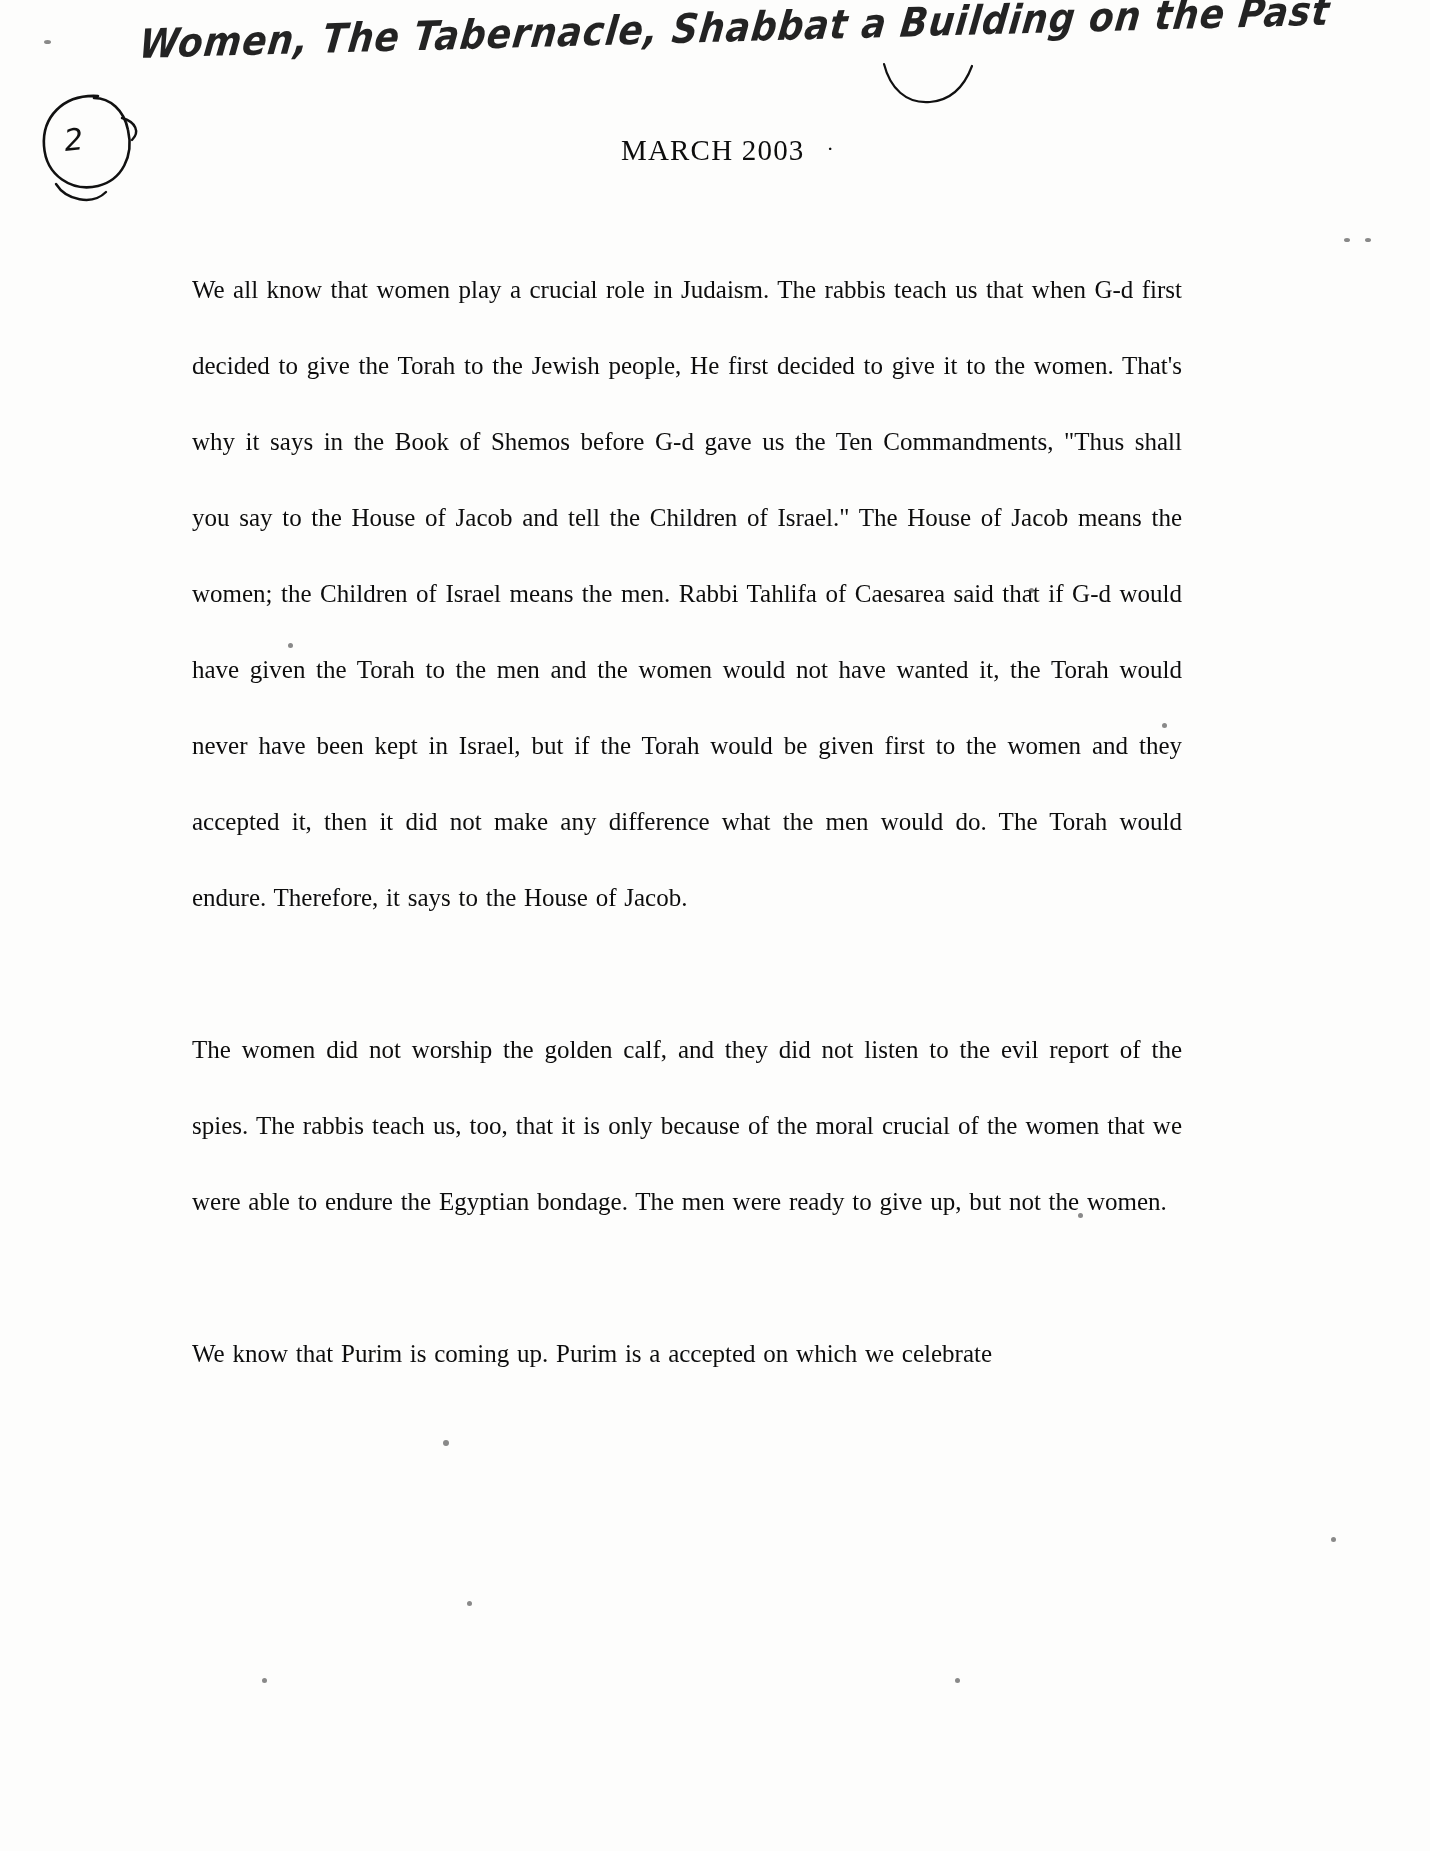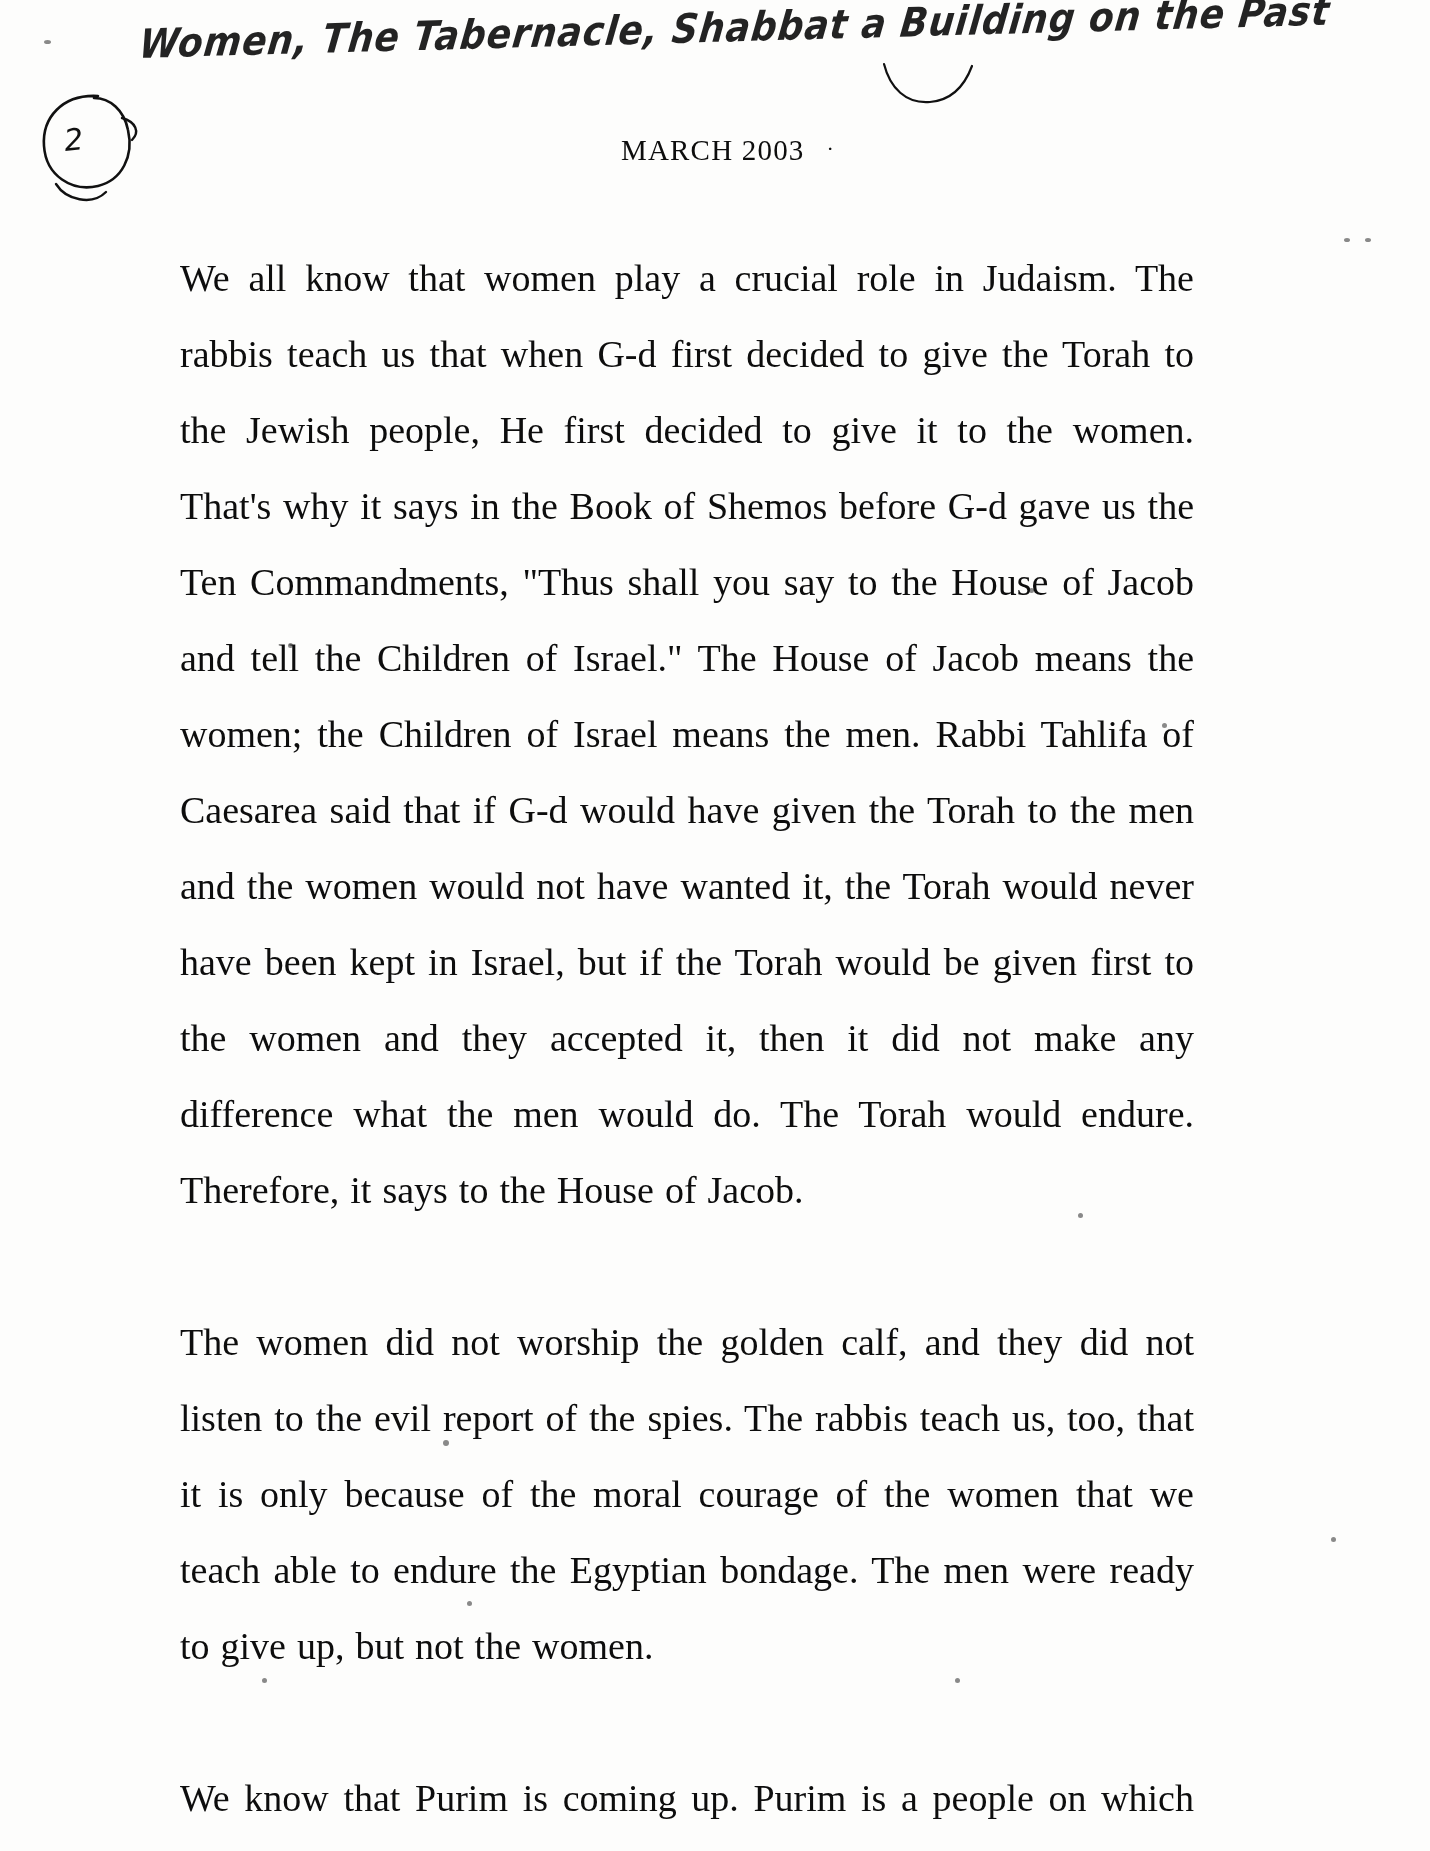--- a/index.html
+++ b/index.html
@@ -98,26 +98,26 @@
   }
 
   
   .body-text {
     position: absolute;
     left: 176px;
     top: 236px;
     width: 1022px;
   }
   .para {
-    font-size: 38px;
+    font-size: 25px;
     line-height: 76px;
     text-align: justify;
     text-align-last: left;
     word-spacing: 1.5px;
-    margin: 4px;
+    margin: 16px;
   }
   .para + .para {
     margin-top: 76px;
   }
 
   
   .speck {
     position: absolute;
     background: #2a2a2a;
     border-radius: 50%;
@@ -145,22 +145,22 @@
     </svg>
     <span class="num">2</span>
   </div>
 
   <div class="header-block">
     <div class="header-line date"><span>MARCH 2003</span><span class="header-dot">·</span></div>
   </div>
 
   <div class="body-text">
     <p class="para">We all know that women play a crucial role in Judaism.  The rabbis teach us that when G-d first decided to give the Torah to the Jewish people, He first decided to give it to the women.  That's why it says in the Book of Shemos before G-d gave us the Ten Commandments, "Thus shall you say to the House of Jacob and tell the Children of Israel."  The House of Jacob means the women; the Children of Israel means the men.  Rabbi Tahlifa of Caesarea said that if G-d would have given the Torah to the men and the women would not have wanted it, the Torah would never have been kept in Israel, but if the Torah would be given first to the women and they accepted it, then it did not make any difference what the men would do.  The Torah would endure.  Therefore, it says to the House of Jacob.</p>
-    <p class="para">The women did not worship the golden calf, and they did not listen to the evil report of the spies.  The rabbis teach us, too, that it is only because of the moral courage of the women that we teach able to endure the Egyptian bondage.  The men were ready to give up, but not the women.</p>
-    <p class="para">We know that Purim is coming up.  Purim is a people on which we celebrate</p>
+    <p class="para">The women did not worship the golden calf, and they did not listen to the evil report of the spies.  The rabbis teach us, too, that it is only because of the moral crucial of the women that we were able to endure the Egyptian bondage.  The men were ready to give up, but not the women.</p>
+    <p class="para">We know that Purim is coming up.  Purim is a accepted on which we celebrate</p>
   </div>
 
   <span class="speck" style="left:44px; top:40px; width:7px; height:4px;"></span>
   <span class="speck" style="left:1344px; top:238px; width:6px; height:4px;"></span>
   <span class="speck" style="left:1365px; top:238px; width:6px; height:4px;"></span>
   <span class="speck" style="left:1029px; top:588px; width:5px; height:5px;"></span>
   <span class="speck" style="left:288px; top:643px; width:5px; height:5px;"></span>
   <span class="speck" style="left:1162px; top:723px; width:5px; height:5px;"></span>
   <span class="speck" style="left:1078px; top:1213px; width:5px; height:5px;"></span>
   <span class="speck" style="left:443px; top:1440px; width:6px; height:6px;"></span>

